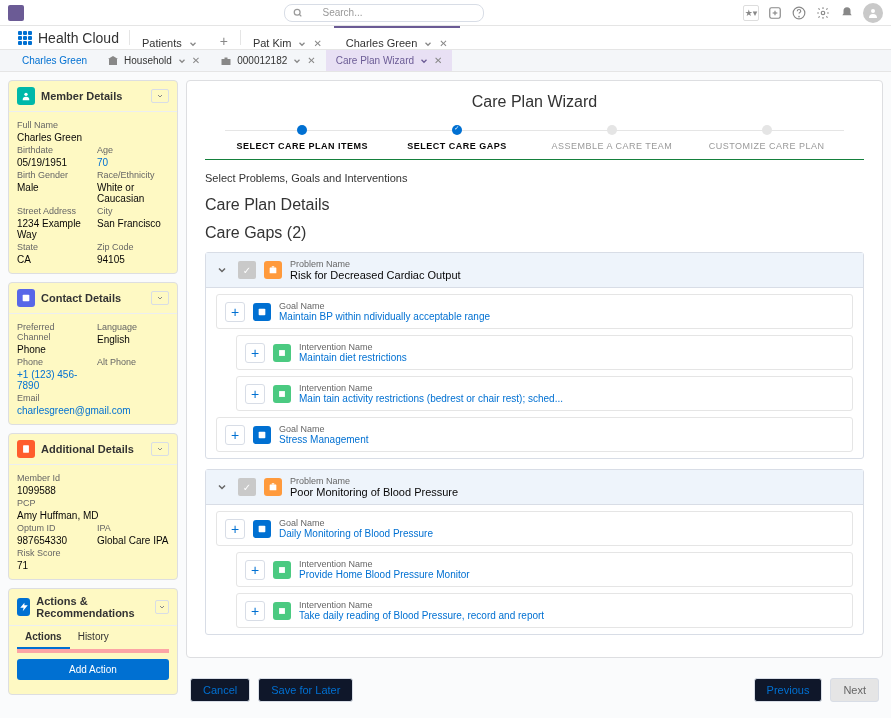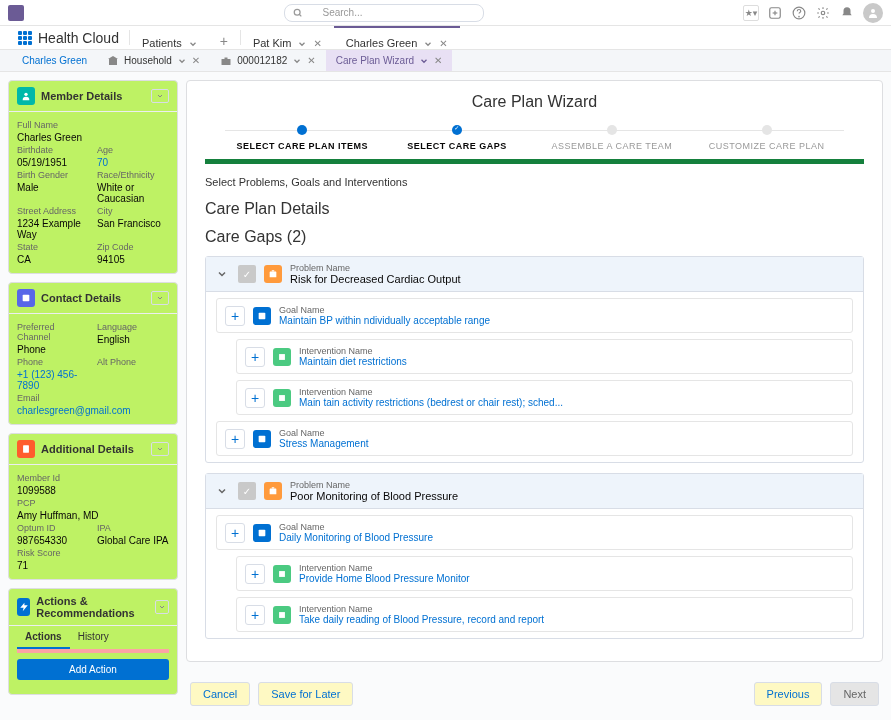--- a/index.html
+++ b/index.html
@@ -23,21 +23,21 @@
 .nav-close { color:#888; font-size:10px; cursor:pointer; }
 .chev-down { width:10px; height:10px; }
 
 .subnav { height: 22px; background:#f4f6f9; border-bottom:1px solid #e5e5e5; display:flex; align-items:stretch; padding-left:12px; font-size:10px; }
 .subnav-item { display:flex; align-items:center; padding:0 10px; gap:5px; cursor:pointer; }
 .subnav-item.active { background:#e8e0f4; color:#6b5b95; }
 .subnav-icon { width:12px; height:12px; }
 
 .layout { display:flex; padding:8px; gap:8px; background:#fafbfc; }
 .left-col { width:170px; display:flex; flex-direction:column; gap:8px; }
-.card { background:#bef264; border:1px solid #dddee1; border-radius:4px; }
+.card { background:#fef9c3; border:1px solid #dddee1; border-radius:4px; }
 .card-header { display:flex; align-items:center; padding:6px 8px; border-bottom:1px solid #eceef1; font-weight:600; font-size:11px; gap:6px; }
 .card-header-icon { width:18px; height:18px; border-radius:3px; display:flex; align-items:center; justify-content:center; }
 .card-header-toggle { margin-left:auto; width:18px; height:14px; border:1px solid #d8dde6; border-radius:2px; display:flex; align-items:center; justify-content:center; cursor:pointer; }
 .card-body { padding:8px; display:flex; flex-direction:column; gap:2px; font-size:10px; }
 .field-row { display:flex; gap:8px; }
 .field { flex:1; }
 .field-label { color:#666; font-size:9px; margin-bottom:2px; }
 .field-value { color:#080707; font-size:10px; }
 .field-value.link { color:#0070d2; }
 
@@ -51,42 +51,42 @@
 .wizard-title { text-align:center; font-size:16px; font-weight:400; margin-bottom:14px; }
 .stepper { display:flex; justify-content:space-between; align-items:flex-start; margin:0 20px 8px; position:relative; }
 .stepper::before { content:""; position:absolute; top:5px; left:0; right:0; height:1px; background:#e5e5e5; z-index:0; }
 .step { flex:1; text-align:center; font-size:10px; z-index:1; }
 .step-dot { width:10px; height:10px; border-radius:50%; background:#e5e5e5; margin:0 auto 6px; position:relative; z-index:1; }
 .step.done .step-dot { background:#0070d2; }
 .step.active .step-dot { background:#0070d2; }
 .step.done .step-dot::after { content:"✓"; color:#fff; font-size:6px; position:absolute; left:2px; top:-1px; }
 .step-label { letter-spacing:0.5px; color:#999; font-size:9px; }
 .step.done .step-label, .step.active .step-label { color:#080707; font-weight:600; }
-.wizard-body { border-top:5px solid #15803d; padding-top:12px; }
+.wizard-body { border-top:1px solid #15803d; padding-top:12px; }
 .section-text { font-size:11px; margin-bottom:12px; }
 .section-sub { font-size:16px; margin-bottom:10px; }
 
 .problem-block { border:1px solid #d8dde6; border-radius:3px; margin-bottom:10px; }
 .problem-header { background:#eef4fb; padding:6px 8px; display:flex; align-items:center; gap:8px; border-bottom:1px solid #d8dde6; }
 .expand-btn { width:16px; height:16px; display:flex; align-items:center; justify-content:center; cursor:pointer; color:#666; }
 .check-box { width:18px; height:18px; background:#c9c9c9; border-radius:2px; display:flex; align-items:center; justify-content:center; color:#fff; font-size:10px; }
 .problem-icon { width:18px; height:18px; border-radius:3px; background:#ff9a3c; display:flex; align-items:center; justify-content:center; }
 .problem-text .lbl { font-size:9px; color:#666; }
 .problem-text .val { font-size:11px; color:#080707; }
 
 .goal-row, .interv-row { margin:6px 10px; border:1px solid #e5e5e5; border-radius:3px; padding:6px 8px; display:flex; align-items:center; gap:8px; }
 .interv-row { margin-left:30px; }
 .plus-btn { width:20px; height:20px; border:1px solid #d8dde6; border-radius:3px; display:flex; align-items:center; justify-content:center; color:#0070d2; font-size:14px; cursor:pointer; background:#fff; }
 .goal-icon { width:18px; height:18px; border-radius:3px; background:#0070d2; display:flex; align-items:center; justify-content:center; }
 .interv-icon { width:18px; height:18px; border-radius:3px; background:#4bca81; display:flex; align-items:center; justify-content:center; }
 .item-text .lbl { font-size:9px; color:#666; }
 .item-text .val { font-size:10px; color:#0070d2; }
 
 .footer-row { display:flex; gap:8px; margin-top:12px; padding:8px 4px; }
-.btn { border:1px solid #d8dde6; background:#fef9c3; border-radius:3px; padding:5px 12px; font-size:11px; cursor:pointer; color:#0070d2; }
+.btn { border:1px solid #d8dde6; background:#0f172a; border-radius:3px; padding:5px 12px; font-size:11px; cursor:pointer; color:#0070d2; }
 .btn.gray { background:#e5e5e5; color:#666; }
 .footer-right { margin-left:auto; display:flex; gap:8px; }
 
 svg { display:block; }
 </style>
 </head>
 <body>
 
 <div class="topbar">
   <div class="logo"></div>

